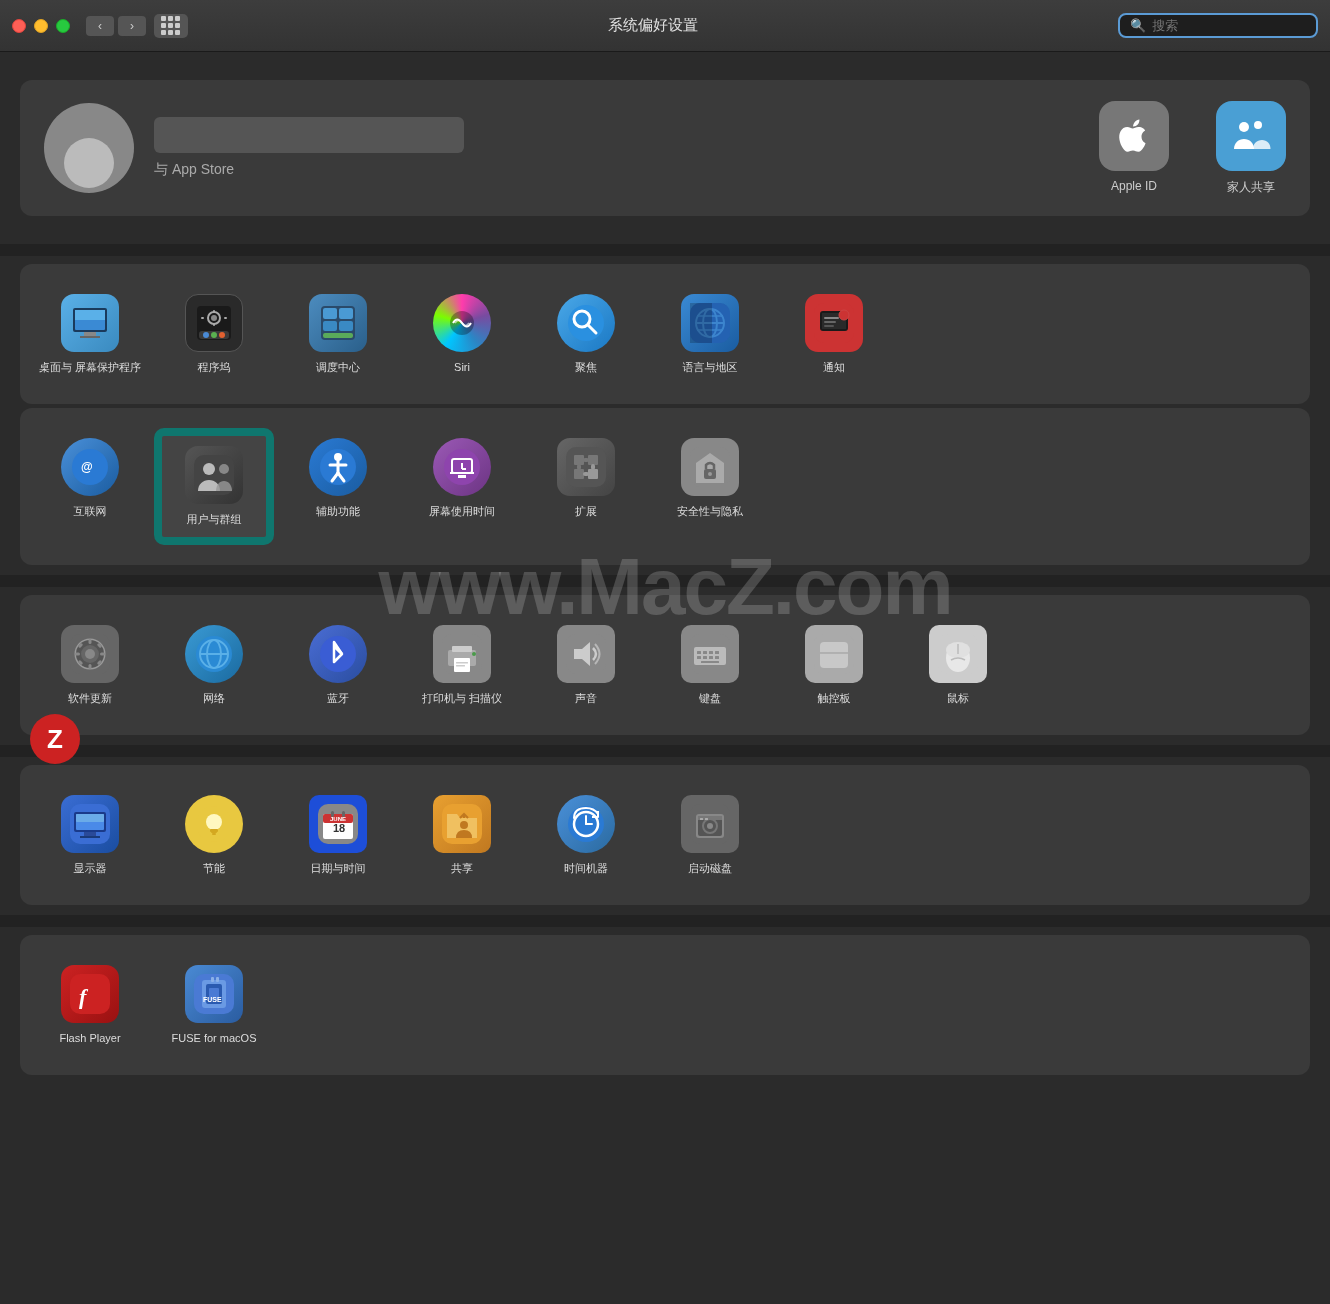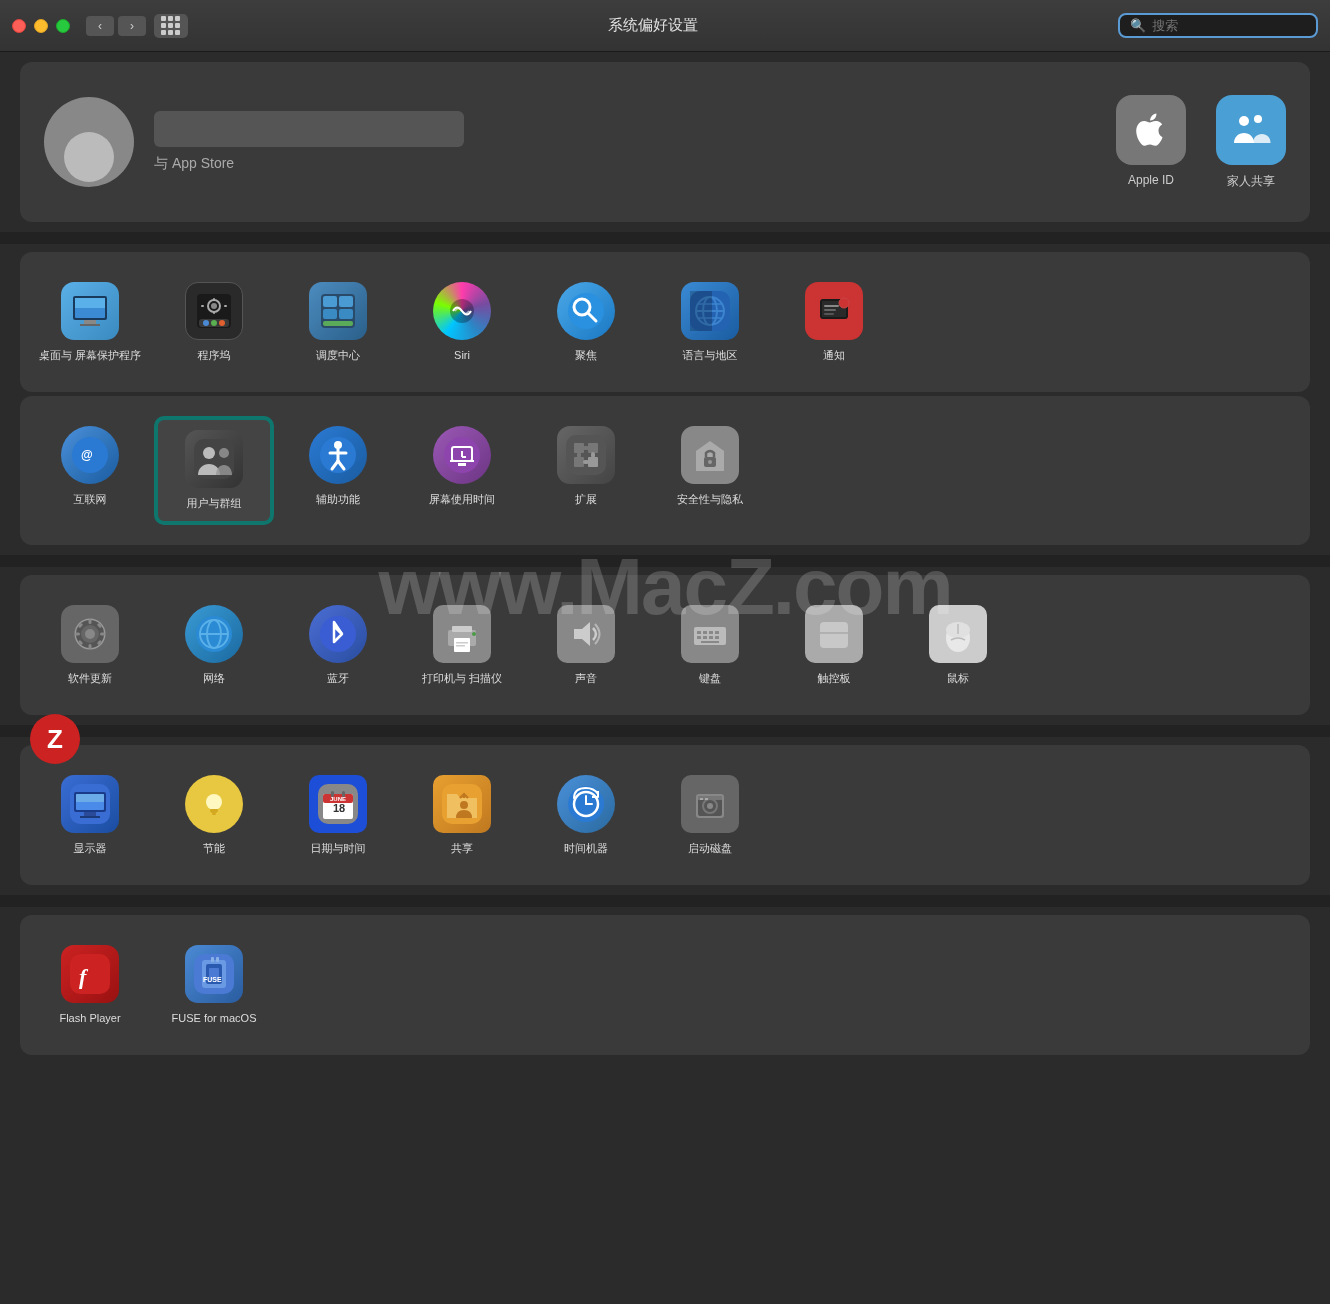--- a/index.html
+++ b/index.html
@@ -103,26 +103,26 @@
       outline: none;
       color: #ccc;
       font-size: 13px;
       width: 160px;
     }
     .search-icon-svg { color: #888; font-size: 13px; }
 
     
     .profile-section {
       background: #3a3a3a;
-      margin: 10px 20px;
+      margin: 28px 20px;
       border-radius: 12px;
       padding: 20px 24px;
       display: flex;
       align-items: center;
-      height: 160px;
+      height: 136px;
     }
     .avatar-area {
       position: relative;
       width: 90px;
       height: 90px;
       margin-right: 20px;
     }
     .avatar-circle {
       width: 90px;
       height: 90px;
@@ -151,21 +151,21 @@
       border-radius: 6px;
       margin-bottom: 8px;
     }
     .profile-sub {
       font-size: 14px;
       color: #aaa;
     }
 
     .top-right-icons {
       display: flex;
-      gap: 30px;
+      gap: 47px;
       margin-left: auto;
       text-align: right;
     }
     .top-icon-item {
       display: flex;
       flex-direction: column;
       align-items: center;
       gap: 8px;
       cursor: pointer;
     }
@@ -222,21 +222,21 @@
       flex-direction: column;
       align-items: center;
       width: 120px;
       padding: 10px 5px;
       border-radius: 10px;
       cursor: pointer;
       gap: 8px;
       position: relative;
     }
     .pref-item.selected {
-      border: 4px solid #0f766e;
+      border: 8px solid #0f766e;
       background: rgba(255,255,255,0.05);
     }
     .pref-item .label {
       font-size: 11px;
       color: #ddd;
       text-align: center;
       line-height: 1.3;
     }
 
     

